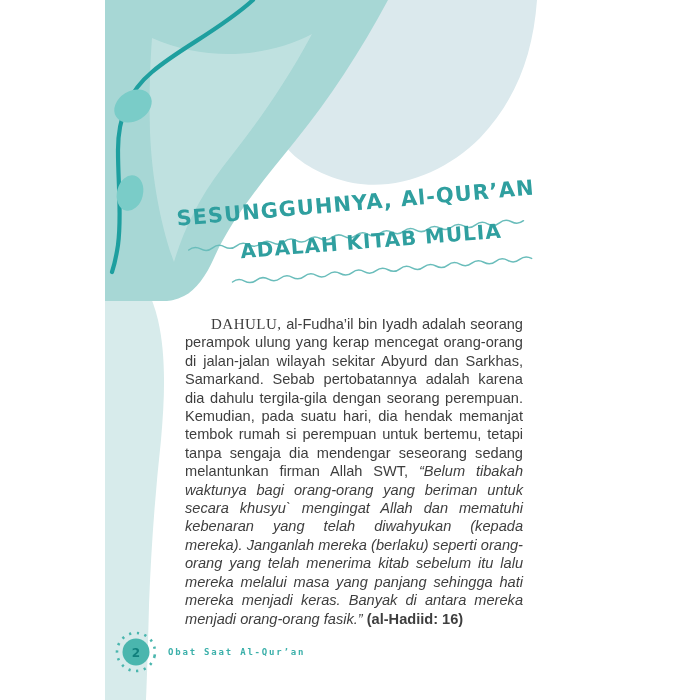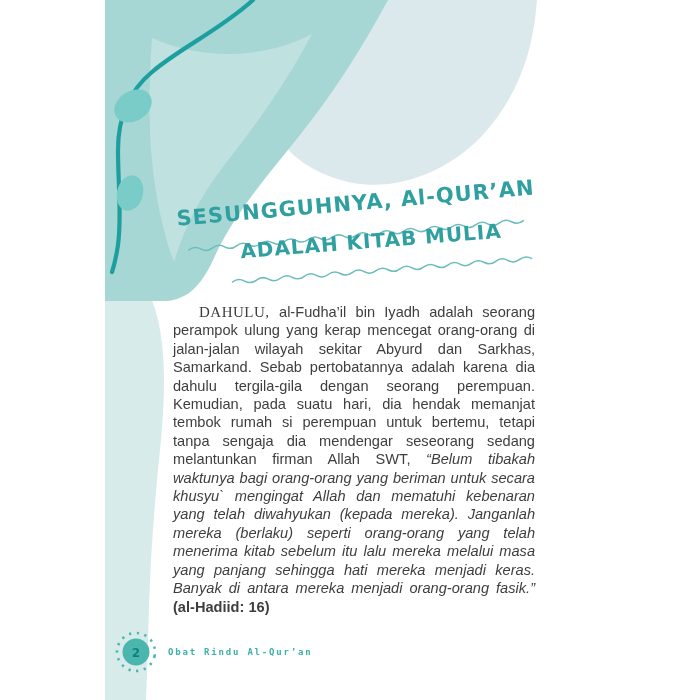--- a/index.html
+++ b/index.html
@@ -19,21 +19,21 @@
   .wavy{position:absolute;overflow:visible;}
   .w1{left:186px;top:227px;transform:rotate(-5deg);}
   .w2{left:230px;top:262px;transform:rotate(-4.5deg);}
   .wavy path{fill:none;stroke:#6ABDBB;stroke-width:1.5;stroke-linecap:round;}
   
   .body-text{
     position:absolute;left:167px;top:297px;width:374px;
     font-size:14.6px;line-height:18.4px;color:#3E3E3E;
     text-align:justify;
   }
-  .body-text p{margin:6px;text-indent:26px;}
+  .body-text p{margin:18px;text-indent:26px;}
   .leadin{font-family:"Liberation Serif",serif;letter-spacing:0.5px;font-size:15px;}
   .italic{font-style:italic;}
   .bold{font-weight:bold;}
   
   .sun{position:absolute;left:113px;top:629px;}
   .book-title{
     position:absolute;left:168px;top:647px;
     font-family:"DejaVu Sans Mono",monospace;font-size:9px;font-weight:bold;
     letter-spacing:1.8px;color:#3CB0AA;
   }
@@ -74,15 +74,15 @@
 
   <div class="body-text">
     <p><span class="leadin">DAHULU, </span><span>al-Fudha’il bin Iyadh adalah seorang perampok ulung yang kerap mencegat orang-orang di jalan-jalan wilayah sekitar Abyurd dan Sarkhas, Samarkand. Sebab pertobatannya adalah karena dia dahulu tergila-gila dengan seorang perempuan. Kemudian, pada suatu hari, dia hendak memanjat tembok rumah si perempuan untuk bertemu, tetapi tanpa sengaja dia mendengar seseorang sedang melantunkan firman Allah SWT, </span><span class="italic">“Belum tibakah waktunya bagi orang-orang yang beriman untuk secara khusyu` mengingat Allah dan mematuhi kebenaran yang telah diwahyukan (kepada mereka). Janganlah mereka (berlaku) seperti orang-orang yang telah menerima kitab sebelum itu lalu mereka melalui masa yang panjang sehingga hati mereka menjadi keras. Banyak di antara mereka menjadi orang-orang fasik.”</span><span class="bold"> (al-Hadiid: 16)</span></p>
   </div>
 
   <svg class="sun" width="46" height="46" viewBox="0 0 46 46">
     <circle cx="23" cy="23" r="19" fill="none" stroke="#4AB6AE" stroke-width="2.6" stroke-dasharray="2.2 5.6" transform="rotate(12 23 23)"></circle>
     <circle cx="23" cy="23" r="13.5" fill="#4AB6AE"></circle>
     <text x="23" y="27.5" text-anchor="middle" font-family="DejaVu Sans, sans-serif" font-size="12" font-weight="bold" fill="#11807D">2</text>
   </svg>
-  <div class="book-title">Obat Rindu Al-Qur’an</div>
+  <div class="book-title">Obat Saat Al-Qur’an</div>
 
 </div>
 
 </body></html>

